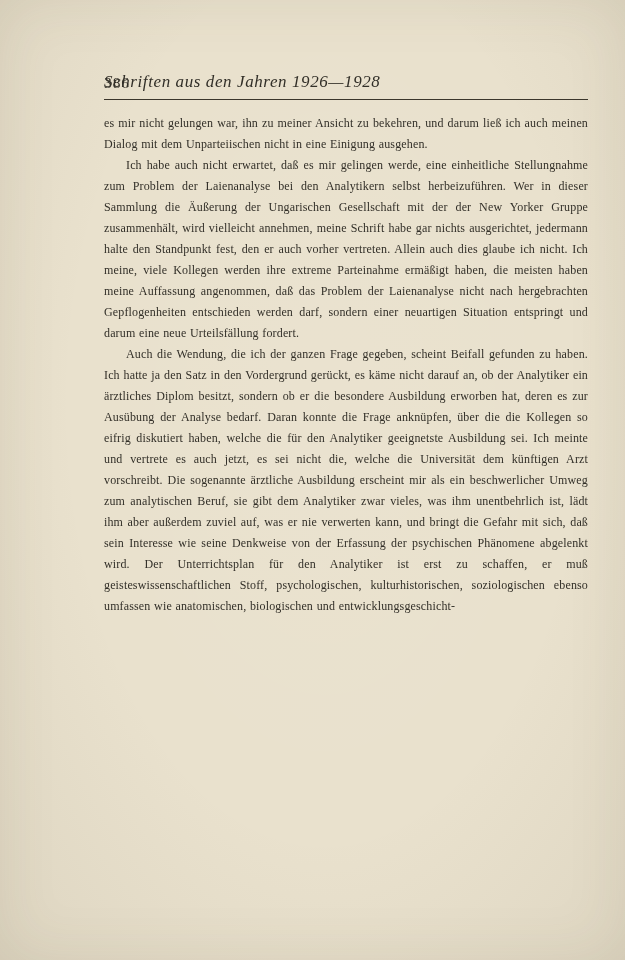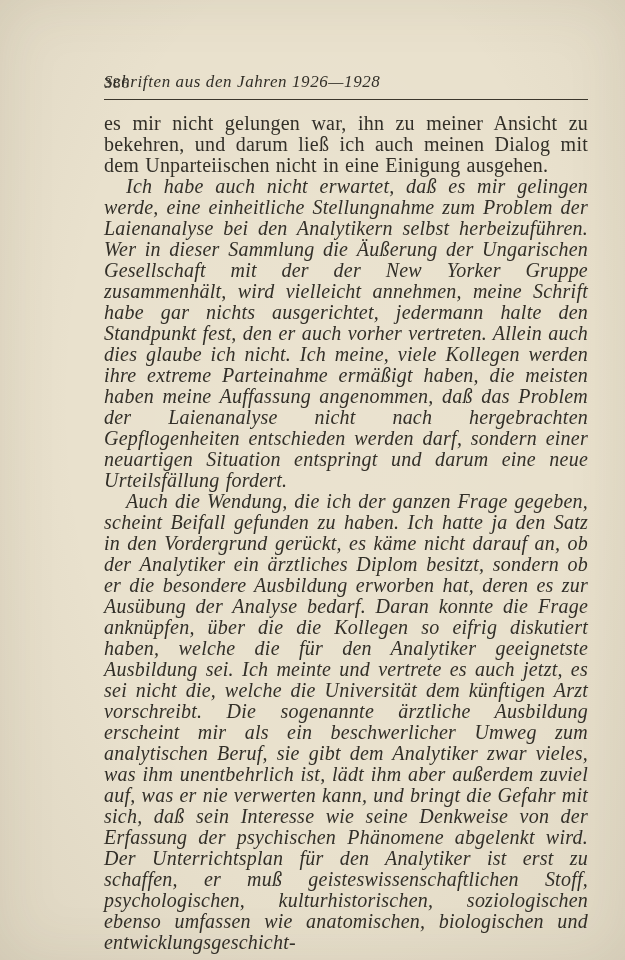--- a/index.html
+++ b/index.html
@@ -44,30 +44,30 @@
     color: var(--ink);
   }
   .running-title {
     font-style: italic;
     font-size: 17px;
     letter-spacing: 0.035em;
     color: var(--ink);
   }
   .body-text {
     margin-top: 13px;
-    font-size: 20px;
+    font-size: 12px;
     line-height: 21px;
     text-align: justify;
     letter-spacing: 0.012em;
     word-spacing: 0.04em;
     hyphens: auto;
     -webkit-hyphens: auto;
   }
   .para { margin: 0; }
-  .para.indent { text-indent: 22px; font-style: italic; }
+  .para.indent { text-indent: 22px; }
 </style>
 </head>
 <body>
 
 <div class="page">
   <header class="running-header">
     <span class="page-number">386</span>
     <span class="running-title">Schriften aus den Jahren 1926—1928</span>
   </header>
 

